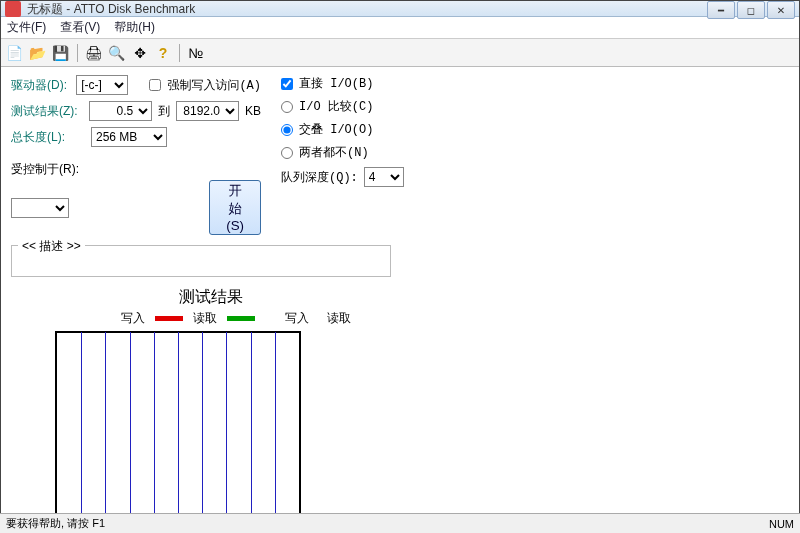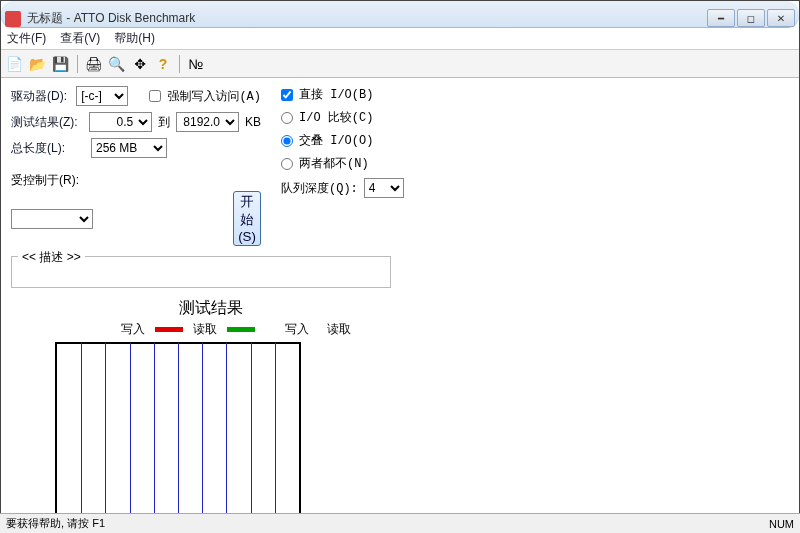--- a/index.html
+++ b/index.html
@@ -1,38 +1,38 @@
 <!DOCTYPE html>
 <html><head>
 <meta charset="utf-8">
 <style>
 * { box-sizing: border-box; margin: 0; padding: 0; }
 body { font-family: "Microsoft YaHei", "SimSun", Tahoma, sans-serif; font-size: 12px; background: #fff; width: 800px; height: 533px; overflow: hidden; border: 1px solid #444; }
-.titlebar { height: 27px; background: linear-gradient(#e8f0f8, #d4e4f4); border-bottom: 1px solid #a0b8d0; display: flex; align-items: flex-end; padding: 0 4px; border-radius: 12px; }
+.titlebar { height: 16px; background: linear-gradient(#e8f0f8, #d4e4f4); border-bottom: 1px solid #a0b8d0; display: flex; align-items: flex-start; padding: 0 4px; }
 .titlebar .icon { width: 16px; height: 16px; background: #d44; border-radius: 2px; margin-right: 6px; }
 .titlebar .title { flex: 1; color: #333; }
 .winbtns { display: flex; gap: 2px; }
 .winbtn { width: 28px; height: 18px; background: linear-gradient(#f0f4fa,#d0dcea); border: 1px solid #8faacc; border-radius: 2px; display:flex; align-items:center; justify-content:center; font-size:10px; color:#333;}
 .menubar { height: 22px; display: flex; align-items: center; gap: 14px; padding: 4px 6px; border-bottom: 1px solid #ccc; color: #223; }
 .toolbar { height: 28px; display: flex; align-items: center; gap: 3px; padding: 2px 4px; border-bottom: 1px solid #bbb; background: #f4f4f4; }
 .tbtn { width: 20px; height: 20px; display:flex; align-items:center; justify-content:center; font-size:14px; }
 .tsep { width: 1px; height: 18px; background: #aaa; margin: 0 3px; }
 .content { padding: 8px 10px; background: #fff; }
 .row { display: flex; align-items: center; margin-bottom: 6px; gap: 6px; }
-.lbl { width: 74px; color: #0f172a; }
+.lbl { width: 74px; color: #0f766e; }
 .combo { height: 20px; border: 1px solid #888; background: #fff; font-size: 12px; }
 .combo.right { text-align: right; padding-right: 2px;}
 .col-left { width: 250px; }
 .col-right { margin-left: 20px; }
 .topcols { display: flex; }
 .chk { width: 12px; height: 12px; }
 .radio { width: 12px; height: 12px; }
 .fieldlabel { white-space: nowrap; font-family: Liberation Mono, monospace; }
 .controlled { margin-top: 14px; }
-.startbtn { margin-left: 140px; padding: 1px 4px; border:1px solid #3a6ea5; border-radius:3px; background:linear-gradient(#eaf3ff,#cde2fb); color:#003; cursor:pointer;}
+.startbtn { margin-left: 140px; padding: 1px 16px; border:1px solid #3a6ea5; border-radius:3px; background:linear-gradient(#eaf3ff,#cde2fb); color:#003; cursor:pointer;}
 .startrow { display:flex; align-items:center; margin-top:2px;}
 .desc-group { border:1px solid #bbb; margin-top:10px; padding:6px 2px 10px; width:380px; position:relative;}
 .desc-title { position:absolute; top:-8px; left:6px; background:#fff; padding:0 4px;}
 .result-title { text-align:center; margin-top:10px; font-size:16px; width:400px;}
 .legend-row { display:flex; align-items:center; gap:10px; margin:2px 0 2px 110px;}
 .legend-sw { width:28px; height:5px; display:inline-block; }
 .red { background:#e00000; }
 .green { background:#00a000; }
 .chart-wrap { display:flex; margin-top:4px;}
 .chart { position:relative; width:246px; height:190px; border:2px solid #000; margin-left:44px;}

